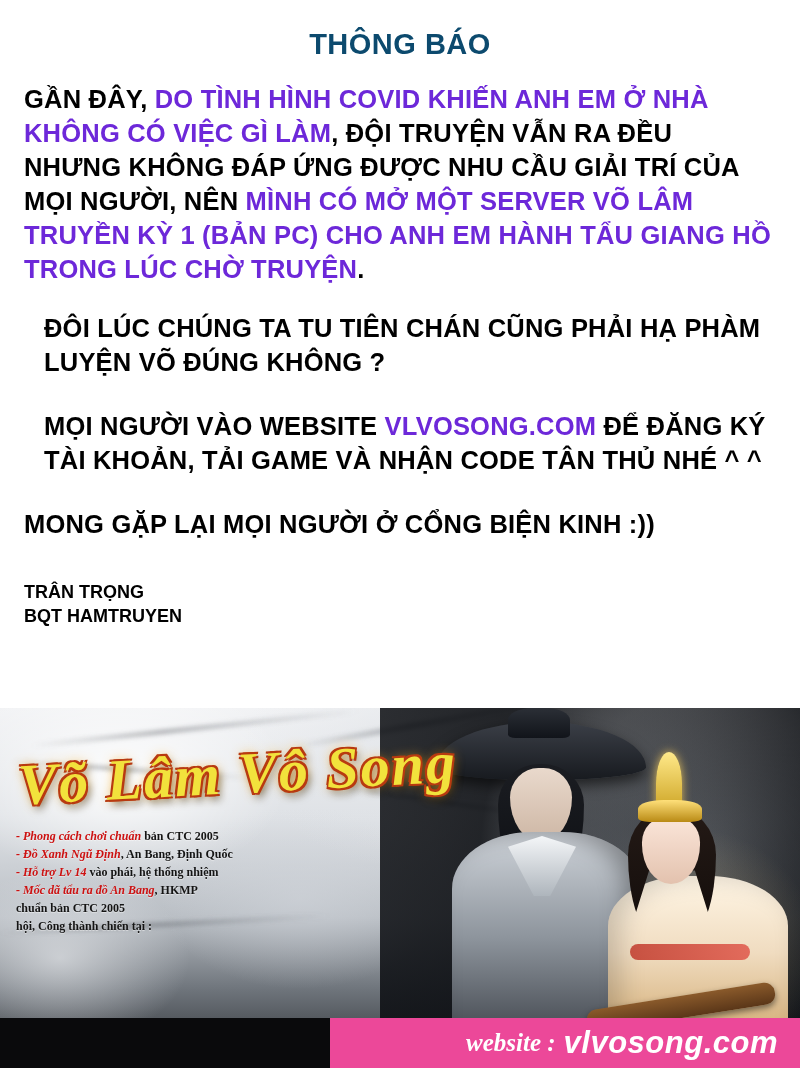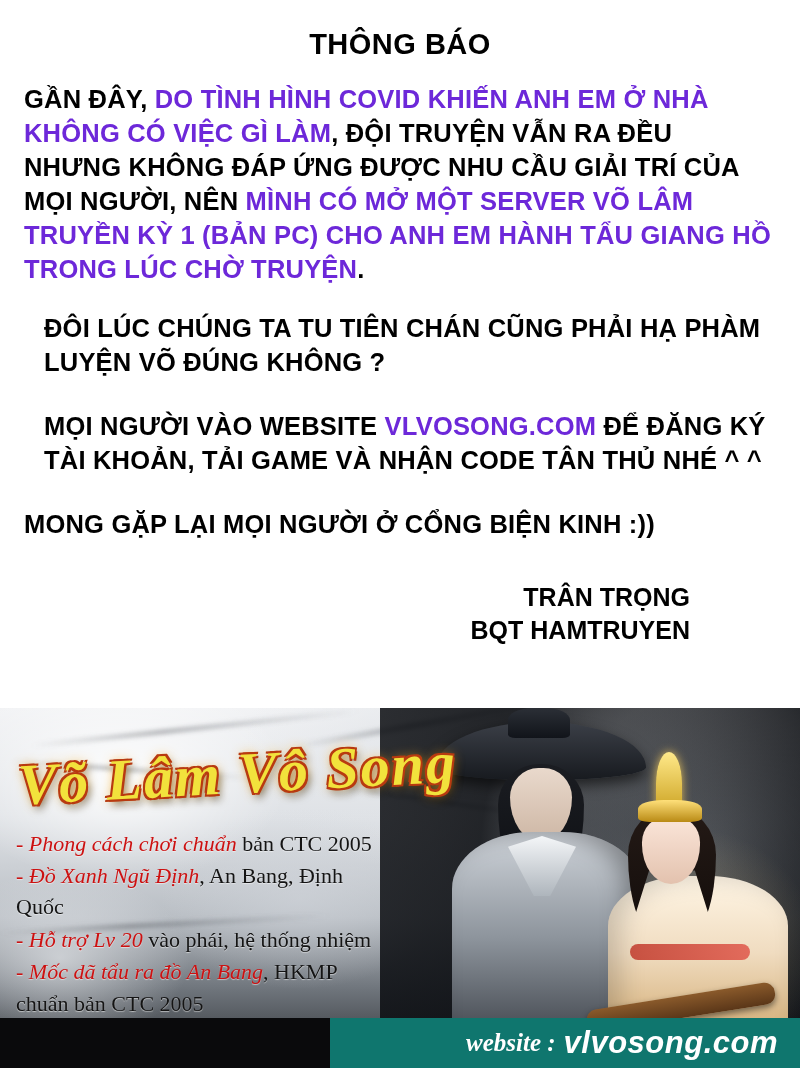--- a/index.html
+++ b/index.html
@@ -27,40 +27,39 @@
   .notice {
     padding: 22px 24px 0 24px;
     box-sizing: border-box;
   }
 
   .notice-title {
     text-align: center;
     font-size: 29px;
     font-weight: bold;
     letter-spacing: 0.5px;
-    color: #000000;
+    color: #0c4a6e;
     margin: 6px 0 22px 0;
   }
 
   .para {
     font-size: 25.5px;
     line-height: 1.33;
     font-weight: bold;
     color: #000000;
     letter-spacing: 0.2px;
     margin: 0 0 26px 0;
     text-transform: uppercase;
   }
   .para.tight { margin-bottom: 30px; margin-left: 20px; }
 
   .hl { color: #6d28d9; }
 
   .signature {
-    text-align: right;
-    font-size: 25px;
+    font-size: 18px;
     font-weight: bold;
     line-height: 1.32;
     color: #000000;
     padding-right: 86px;
     margin-top: 39px;
     text-transform: uppercase;
   }
   .signature div { white-space: nowrap; }
 
   
@@ -131,22 +130,22 @@
     transform: rotate(-3deg);
   }
 
   
   .features {
     position: absolute;
     left: 16px;
     top: 120px;
     width: 380px;
     font-family: "Liberation Serif", serif;
-    font-size: 22px;
-    font-weight: normal;
+    font-size: 12px;
+    font-weight: bold;
     line-height: 1.42;
     color: #141414;
     text-shadow: 0 1px 1px rgba(255,255,255,0.55);
   }
   .features .red { color: #cc1111; font-style: italic; }
   .features .line { margin-bottom: 1px; }
 
   
   .char-group {
     position: absolute;
@@ -262,21 +261,21 @@
     pointer-events: none;
   }
 
   
   .footer-bar {
     position: absolute;
     left: 0;
     bottom: 0;
     width: 800px;
     height: 50px;
-    background: #0f766e;
+    background: #ec4899;
     display: flex;
     align-items: center;
     justify-content: flex-end;
     padding-right: 22px;
     box-sizing: border-box;
   }
   .footer-label {
     color: #ffffff;
     font-family: "Liberation Serif", serif;
     font-style: italic;
@@ -355,21 +354,21 @@
       <div class="lady-crown2"></div>
       <div class="lady-sash"></div>
       <div class="instrument"></div>
     </div>
 
     <div class="logo">Võ Lâm Vô Song</div>
 
     <div class="features">
       <div class="line"><span class="red">- Phong cách chơi chuẩn</span><span> bản CTC 2005</span></div>
       <div class="line"><span class="red">- Đồ Xanh Ngũ Định</span><span>, An Bang, Định Quốc</span></div>
-      <div class="line"><span class="red">- Hỗ trợ Lv 20</span><span> vào phái, hệ thống nhiệm</span></div>
+      <div class="line"><span class="red">- Hỗ trợ Lv 14</span><span> vào phái, hệ thống nhiệm</span></div>
       <div class="line"><span class="red">- Mốc dã tẩu ra đồ An Bang</span><span>, HKMP</span></div>
       <div class="line"><span>chuẩn bản CTC 2005</span></div>
       <div class="line"><span>hội, Công thành chiến tại :</span></div>
     </div>
 
     <div class="footer-bar">
       <div class="left-crop"></div>
       <span class="footer-label">website :</span>
       <span class="footer-site">vlvosong.com</span>
     </div>

